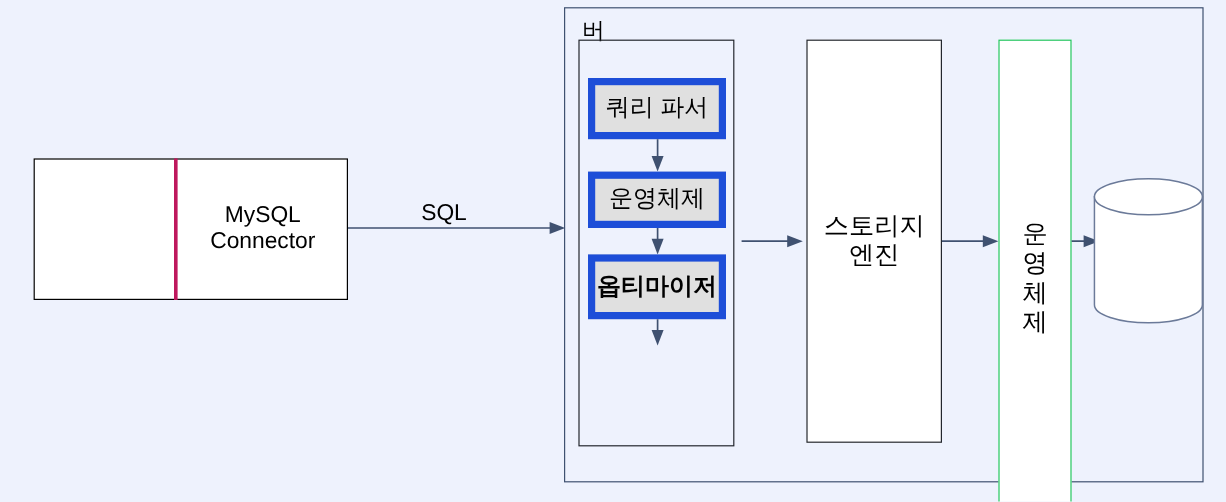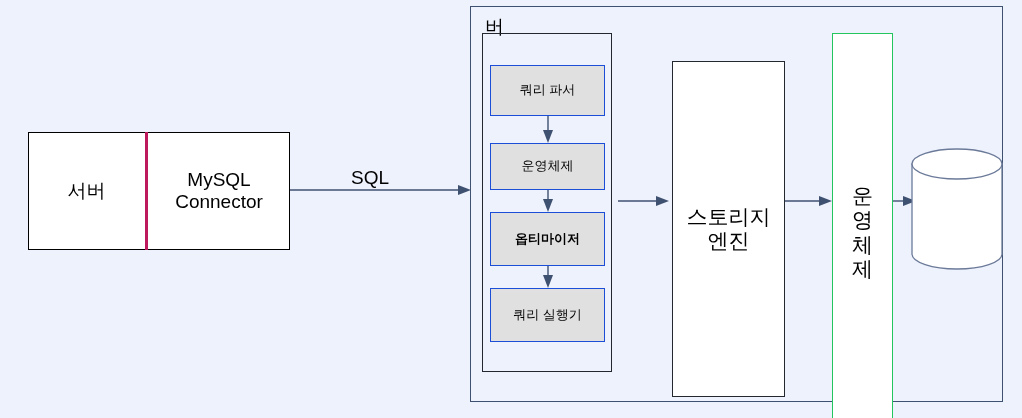--- a/index.html
+++ b/index.html
@@ -80,40 +80,39 @@
     top: 33px;
     width: 130px;
     height: 339px;
     border: 1px solid #23272e;
     background: transparent;
     display: block;
   }
   .stage {
     width: 115px;
     left: 490px;
-    border: 1px solid #1d4ed8;
+    border: 6px solid #1d4ed8;
     background: #e0e0e0;
-    font-size: 13px;
+    font-size: 20px;
   }
   #stage-parser   { top: 65px;  height: 51px; }
   #stage-preproc  { top: 143px; height: 47px; }
   #stage-optimizer{ top: 212px; height: 54px; font-weight: bold; }
   #stage-executor { top: 288px; height: 54px; }
 
   
   #storage-engine-box {
     left: 672px;
     top: 33px;
     width: 113px;
     height: 336px;
     border: 1px solid #23272e;
     background: #ffffff;
     font-size: 21px;
     padding: 0 6px;
-    margin-top: 28px;
   }
   #os-box {
     left: 832px;
     top: 33px;
     width: 61px;
     height: 399px;
     border: 1px solid #22c55e;
     background: #ffffff;
     font-size: 21px;
     word-break: break-all;
@@ -151,21 +150,20 @@
     background: transparent;
     margin-top: 10px;
   }
 </style>
 </head>
 <body>
 
 <div id="canvas">
 
   <div class="node" id="client-box"></div>
-  <div class="node" id="client-server-cell">서버</div>
   <div class="node" id="client-connector-cell">MySQL Connector</div>
 
   <div class="conn" id="sql-arrow" style="left:290px; top:182px;">
     <svg width="182" height="16" viewBox="0 0 182 16">
       <line x1="0" y1="8" x2="170" y2="8" stroke="#3f5170" stroke-width="1.4"></line>
       <polygon points="181,8 168,13 168,3" fill="#3f5170"></polygon>
     </svg>
   </div>
   <div class="node" id="sql-label">SQL</div>
 
@@ -194,21 +192,20 @@
 
   <div class="node stage" id="stage-optimizer">옵티마이저</div>
 
   <div class="conn" id="arrow-optimizer-executor" style="left:540px; top:266px;">
     <svg width="16" height="23" viewBox="0 0 16 23">
       <line x1="8" y1="0" x2="8" y2="12" stroke="#3f5170" stroke-width="1.4"></line>
       <polygon points="8,22 3,9 13,9" fill="#3f5170"></polygon>
     </svg>
   </div>
 
-  <div class="node stage" id="stage-executor">쿼리 실행기</div>
 
   <div class="conn" id="arrow-pipeline-storage" style="left:618px; top:193px;">
     <svg width="52" height="16" viewBox="0 0 52 16">
       <line x1="0" y1="8" x2="40" y2="8" stroke="#3f5170" stroke-width="1.4"></line>
       <polygon points="51,8 38,13 38,3" fill="#3f5170"></polygon>
     </svg>
   </div>
 
   <div class="node" id="storage-engine-box">스토리지 엔진</div>
 

